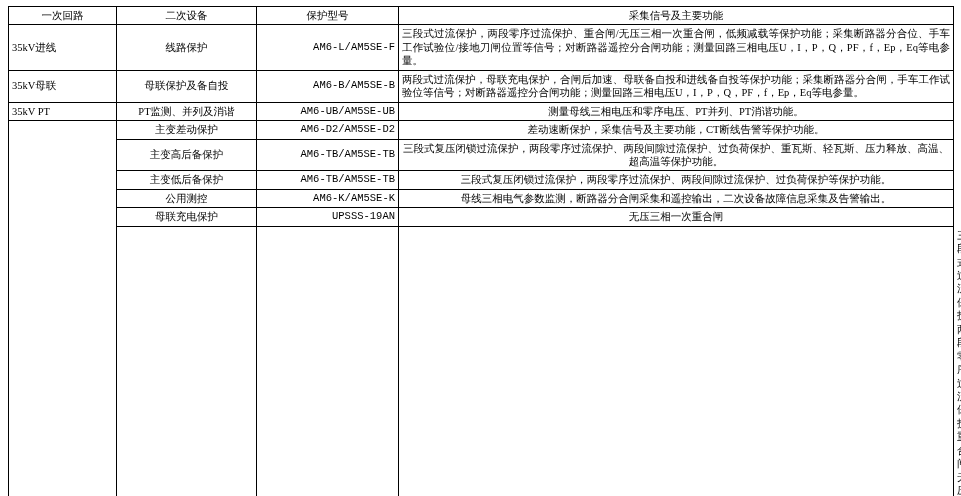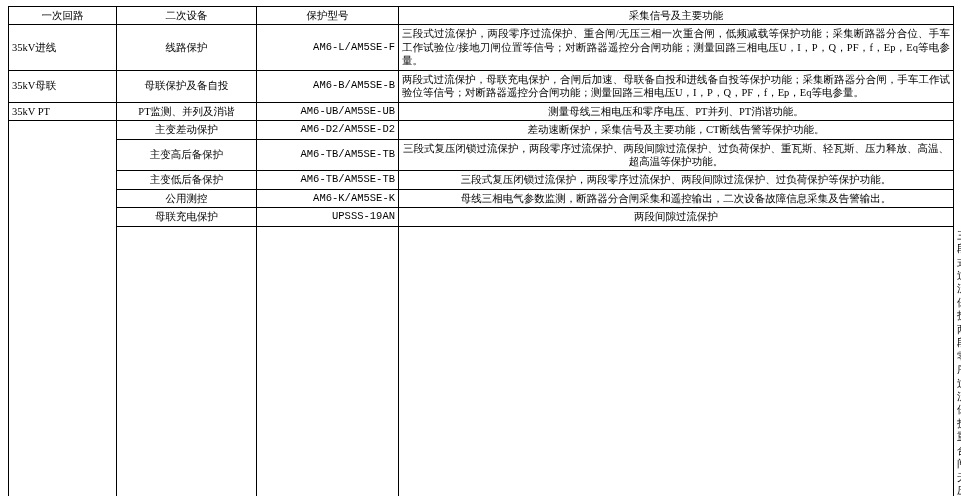--- a/index.html
+++ b/index.html
@@ -104,21 +104,21 @@
           <td class="c4 center">三段式复压闭锁过流保护，两段零序过流保护、两段间隙过流保护、过负荷保护等保护功能。</td>
         </tr>
         <tr>
           <td class="c2">公用测控</td>
           <td class="c3">AM6-K/AM5SE-K</td>
           <td class="c4 center">母线三相电气参数监测，断路器分合闸采集和遥控输出，二次设备故障信息采集及告警输出。</td>
         </tr>
         <tr>
           <td class="c2">母联充电保护</td>
           <td class="c3">UPSSS-19AN</td>
-          <td class="c4 center">两段间隙过流保护</td>
+          <td class="c4 center">无压三相一次重合闸</td>
         </tr>
         <tr>
           <td class="c1">10kV馈线</td>
           <td class="c2">线路保护</td>
           <td class="c3">AM6-L/AM5SE-F</td>
           <td class="c4">三段式过流保护，两段零序过流保护、重合闸/无压三相一次重合闸，低频减载等保护功能；采集断路器分合位、手车工作试验位/接地刀闸位置等信号；对断路器遥控分合闸功能；测量回路三相电压U，I，P，Q，PF，f，Ep，Eq等电参量。</td>
         </tr>
       </tbody>
   </table>
 </div>

